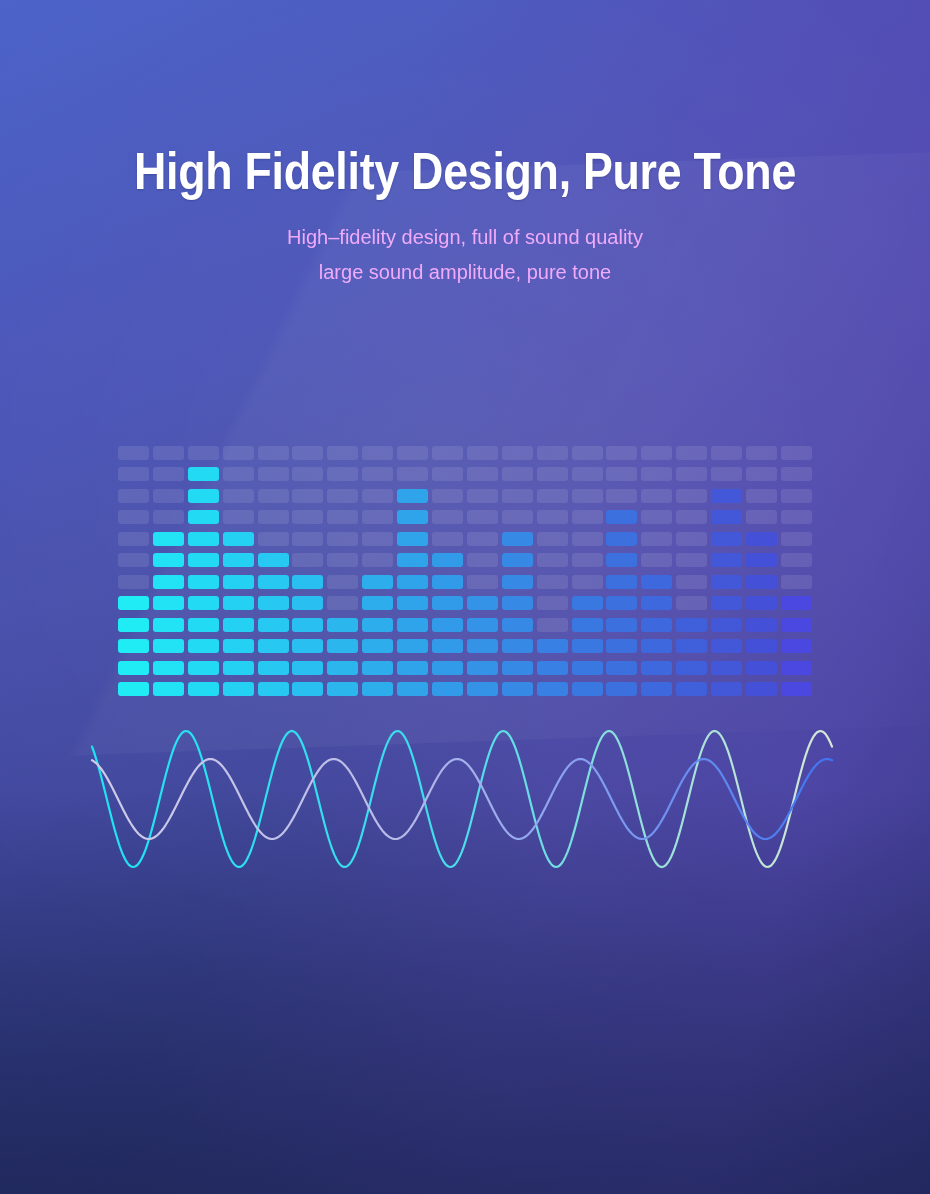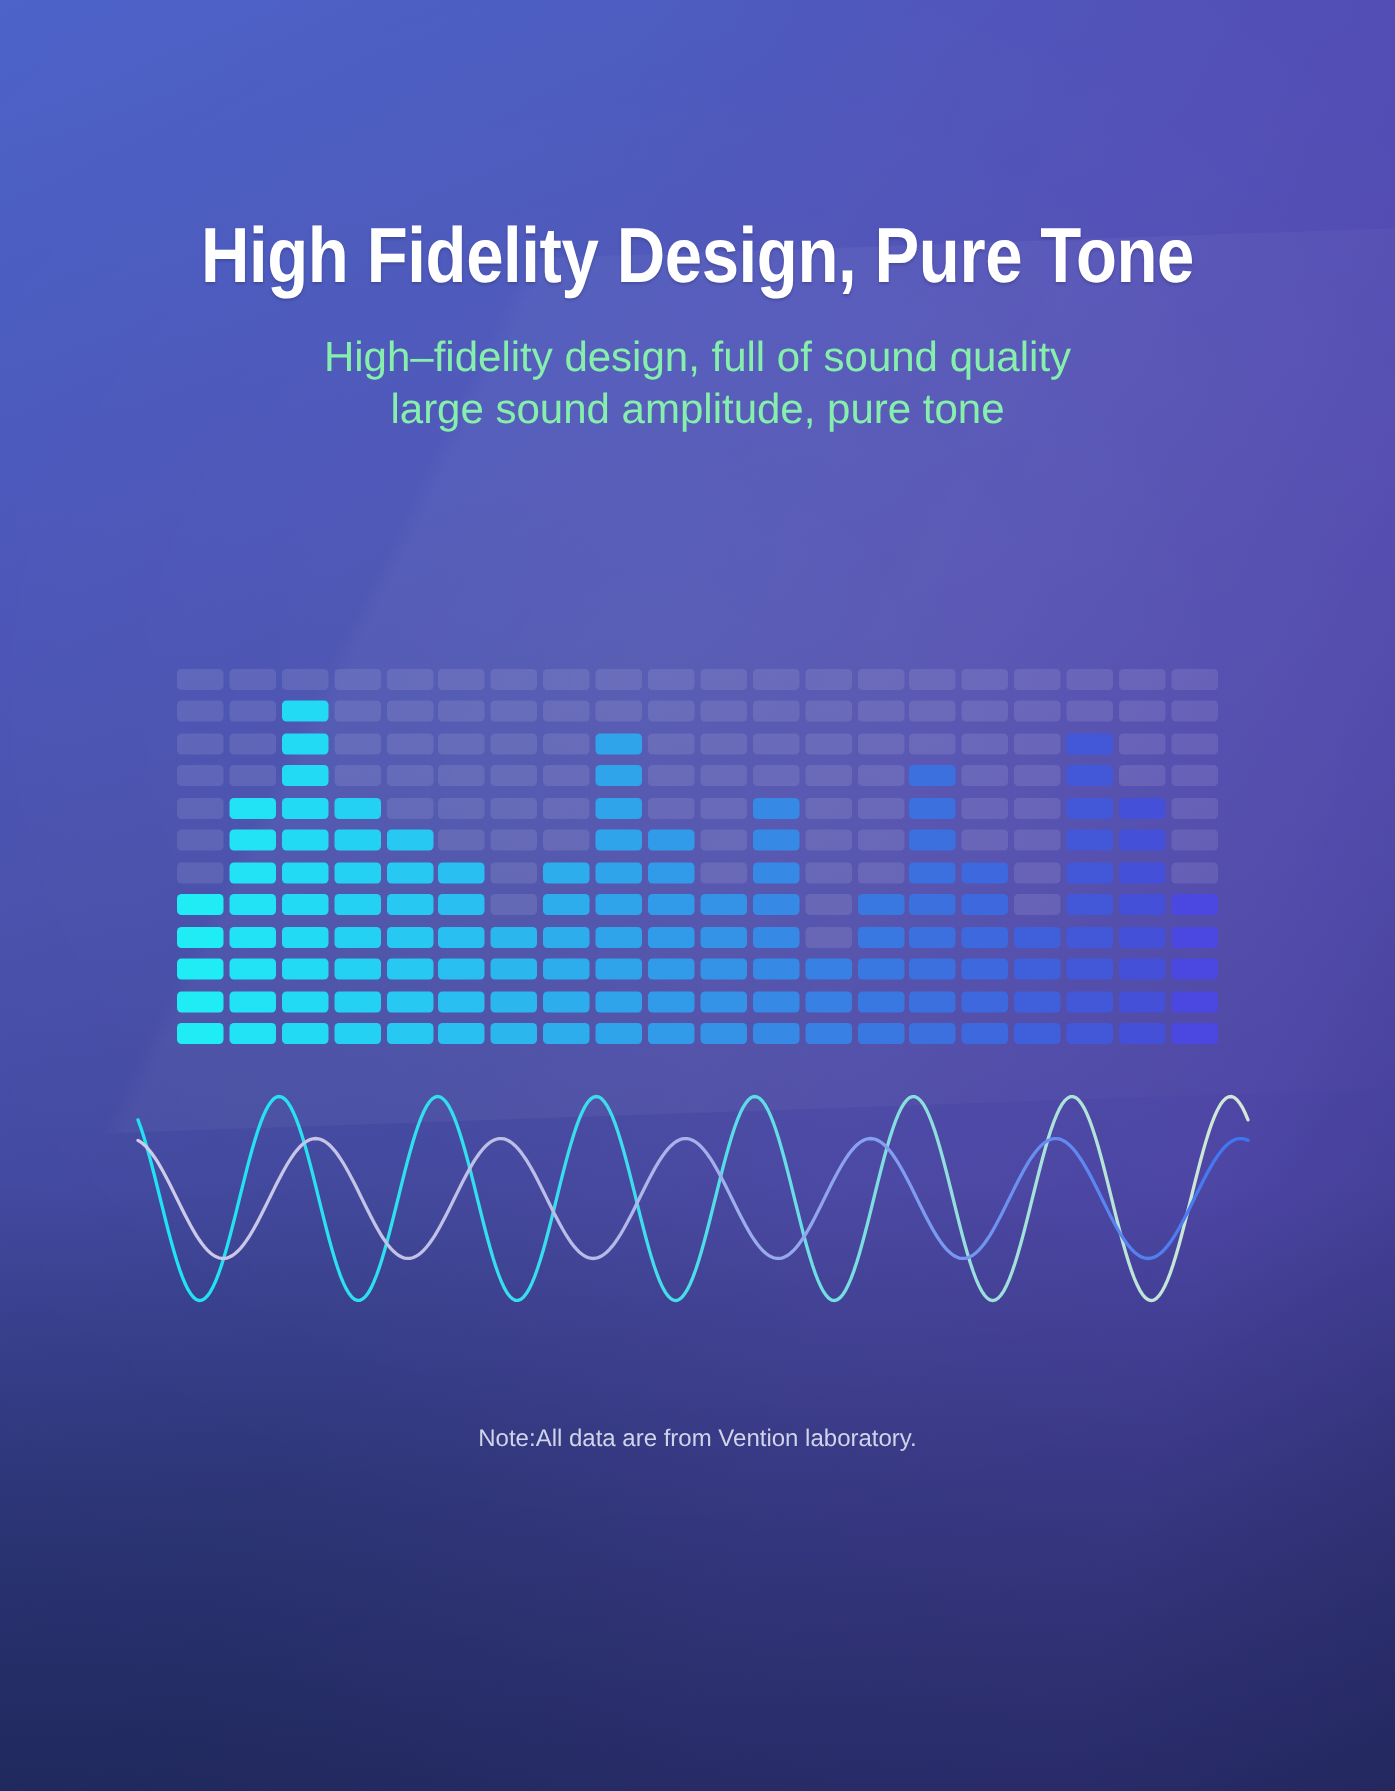--- a/index.html
+++ b/index.html
@@ -88,22 +88,22 @@
     line-height: 58px;
     font-weight: bold;
     letter-spacing: -0.3px;
     font-family: "Liberation Sans Narrow", "Liberation Sans", sans-serif;
     transform: scaleX(0.86);
     transform-origin: center;
     text-shadow: 0 1px 2px rgba(20,26,70,0.25);
   }
   .subtitle {
     margin: 20px 0 0 0;
-    color: #86efac;
-    font-size: 28px;
+    color: #f0abfc;
+    font-size: 20px;
     line-height: 35px;
     font-weight: normal;
   }
   .subtitle span { display: block; }
 
   
   .eq {
     position: absolute;
     left: 118px;
     top: 438px;
@@ -476,15 +476,14 @@
           <stop offset="60%" stop-color="#3aa7ef"></stop>
           <stop offset="100%" stop-color="#4a7ae8"></stop>
         </linearGradient>
       </defs>
       <path id="waveBig" fill="none" stroke="url(#gradBig)" stroke-width="2.2" stroke-linecap="round" d="M12.00 48.61L13.85 53.68L15.70 59.32L17.55 65.47L19.40 72.05L21.25 78.97L23.10 86.17L24.95 93.54L26.80 101.00L28.65 108.46L30.50 115.83L32.35 123.03L34.20 129.95L36.05 136.53L37.90 142.68L39.75 148.32L41.60 153.39L43.45 157.83L45.30 161.59L47.15 164.61L49.00 166.86L50.85 168.32L52.70 168.97L54.55 168.79L56.40 167.80L58.25 165.99L60.10 163.41L61.95 160.07L63.80 156.01L65.65 151.29L67.50 145.97L69.35 140.10L71.20 133.76L73.05 127.02L74.90 119.97L76.75 112.69L78.60 105.27L80.45 97.80L82.30 90.36L84.15 83.06L86.00 75.97L87.85 69.18L89.70 62.78L91.55 56.84L93.40 51.43L95.25 46.62L97.10 42.47L98.95 39.02L100.80 36.33L102.65 34.41L104.50 33.30L106.35 33.01L108.20 33.54L110.05 34.88L111.90 37.02L113.75 39.93L115.60 43.59L117.45 47.93L119.30 52.92L121.15 58.48L123.00 64.56L124.85 71.08L126.70 77.97L128.55 85.13L130.40 92.48L132.25 99.93L134.10 107.40L135.95 114.79L137.80 122.01L139.65 128.98L141.50 135.61L143.35 141.83L145.20 147.55L147.05 152.71L148.90 157.24L150.75 161.10L152.60 164.22L154.45 166.59L156.30 168.16L158.15 168.92L160.00 168.87L161.85 167.99L163.70 166.30L165.55 163.82L167.40 160.59L169.25 156.63L171.10 152.01L172.95 146.76L174.80 140.97L176.65 134.69L178.50 128.01L180.35 120.99L182.20 113.74L184.05 106.34L185.90 98.86L187.75 91.42L189.60 84.09L191.45 76.96L193.30 70.13L195.15 63.67L197.00 57.66L198.85 52.17L200.70 47.27L202.55 43.02L204.40 39.47L206.25 36.67L208.10 34.64L209.95 33.41L211.80 33.00L213.65 33.41L215.50 34.64L217.35 36.67L219.20 39.47L221.05 43.02L222.90 47.27L224.75 52.17L226.60 57.66L228.45 63.67L230.30 70.13L232.15 76.96L234.00 84.09L235.85 91.42L237.70 98.86L239.55 106.34L241.40 113.74L243.25 120.99L245.10 128.01L246.95 134.69L248.80 140.97L250.65 146.76L252.50 152.01L254.35 156.63L256.20 160.59L258.05 163.82L259.90 166.30L261.75 167.99L263.60 168.87L265.45 168.92L267.30 168.16L269.15 166.59L271.00 164.22L272.85 161.10L274.70 157.24L276.55 152.71L278.40 147.55L280.25 141.83L282.10 135.61L283.95 128.98L285.80 122.01L287.65 114.79L289.50 107.40L291.35 99.93L293.20 92.48L295.05 85.13L296.90 77.97L298.75 71.08L300.60 64.56L302.45 58.48L304.30 52.92L306.15 47.93L308.00 43.59L309.85 39.93L311.70 37.02L313.55 34.88L315.40 33.54L317.25 33.01L319.10 33.30L320.95 34.41L322.80 36.33L324.65 39.02L326.50 42.47L328.35 46.62L330.20 51.43L332.05 56.84L333.90 62.78L335.75 69.18L337.60 75.97L339.45 83.06L341.30 90.36L343.15 97.80L345.00 105.27L346.85 112.69L348.70 119.97L350.55 127.02L352.40 133.76L354.25 140.10L356.10 145.97L357.95 151.29L359.80 156.01L361.65 160.07L363.50 163.41L365.35 165.99L367.20 167.80L369.05 168.79L370.90 168.97L372.75 168.32L374.60 166.86L376.45 164.61L378.30 161.59L380.15 157.83L382.00 153.39L383.85 148.32L385.70 142.68L387.55 136.53L389.40 129.95L391.25 123.03L393.10 115.83L394.95 108.46L396.80 101.00L398.65 93.54L400.50 86.17L402.35 78.97L404.20 72.05L406.05 65.47L407.90 59.32L409.75 53.68L411.60 48.61L413.45 44.17L415.30 40.41L417.15 37.39L419.00 35.14L420.85 33.68L422.70 33.03L424.55 33.21L426.40 34.20L428.25 36.01L430.10 38.59L431.95 41.93L433.80 45.99L435.65 50.71L437.50 56.03L439.35 61.90L441.20 68.24L443.05 74.98L444.90 82.03L446.75 89.31L448.60 96.73L450.45 104.20L452.30 111.64L454.15 118.94L456.00 126.03L457.85 132.82L459.70 139.22L461.55 145.16L463.40 150.57L465.25 155.38L467.10 159.53L468.95 162.98L470.80 165.67L472.65 167.59L474.50 168.70L476.35 168.99L478.20 168.46L480.05 167.12L481.90 164.98L483.75 162.07L485.60 158.41L487.45 154.07L489.30 149.08L491.15 143.52L493.00 137.44L494.85 130.92L496.70 124.03L498.55 116.87L500.40 109.52L502.25 102.07L504.10 94.60L505.95 87.21L507.80 79.99L509.65 73.02L511.50 66.39L513.35 60.17L515.20 54.45L517.05 49.29L518.90 44.76L520.75 40.90L522.60 37.78L524.45 35.41L526.30 33.84L528.15 33.08L530.00 33.13L531.85 34.01L533.70 35.70L535.55 38.18L537.40 41.41L539.25 45.37L541.10 49.99L542.95 55.24L544.80 61.03L546.65 67.31L548.50 73.99L550.35 81.01L552.20 88.26L554.05 95.66L555.90 103.14L557.75 110.58L559.60 117.91L561.45 125.04L563.30 131.87L565.15 138.33L567.00 144.34L568.85 149.83L570.70 154.73L572.55 158.98L574.40 162.53L576.25 165.33L578.10 167.36L579.95 168.59L581.80 169.00L583.65 168.59L585.50 167.36L587.35 165.33L589.20 162.53L591.05 158.98L592.90 154.73L594.75 149.83L596.60 144.34L598.45 138.33L600.30 131.87L602.15 125.04L604.00 117.91L605.85 110.58L607.70 103.14L609.55 95.66L611.40 88.26L613.25 81.01L615.10 73.99L616.95 67.31L618.80 61.03L620.65 55.24L622.50 49.99L624.35 45.37L626.20 41.41L628.05 38.18L629.90 35.70L631.75 34.01L633.60 33.13L635.45 33.08L637.30 33.84L639.15 35.41L641.00 37.78L642.85 40.90L644.70 44.76L646.55 49.29L648.40 54.45L650.25 60.17L652.10 66.39L653.95 73.02L655.80 79.99L657.65 87.21L659.50 94.60L661.35 102.07L663.20 109.52L665.05 116.87L666.90 124.03L668.75 130.92L670.60 137.44L672.45 143.52L674.30 149.08L676.15 154.07L678.00 158.41L679.85 162.07L681.70 164.98L683.55 167.12L685.40 168.46L687.25 168.99L689.10 168.70L690.95 167.59L692.80 165.67L694.65 162.98L696.50 159.53L698.35 155.38L700.20 150.57L702.05 145.16L703.90 139.22L705.75 132.82L707.60 126.03L709.45 118.94L711.30 111.64L713.15 104.20L715.00 96.73L716.85 89.31L718.70 82.03L720.55 74.98L722.40 68.24L724.25 61.90L726.10 56.03L727.95 50.71L729.80 45.99L731.65 41.93L733.50 38.59L735.35 36.01L737.20 34.20L739.05 33.21L740.90 33.03L742.75 33.68L744.60 35.14L746.45 37.39L748.30 40.41L750.15 44.17L752.00 48.61"></path>
       <path id="waveSmall" fill="none" stroke="url(#gradSmall)" stroke-width="2.2" stroke-linecap="round" d="M12.00 62.26L13.85 63.36L15.70 64.81L17.55 66.57L19.40 68.64L21.25 71.00L23.10 73.62L24.95 76.48L26.80 79.57L28.65 82.84L30.50 86.28L32.35 89.84L34.20 93.50L36.05 97.24L37.90 101.00L39.75 104.76L41.60 108.50L43.45 112.16L45.30 115.72L47.15 119.16L49.00 122.43L50.85 125.52L52.70 128.38L54.55 131.00L56.40 133.36L58.25 135.43L60.10 137.19L61.95 138.64L63.80 139.74L65.65 140.51L67.50 140.92L69.35 140.98L71.20 140.68L73.05 140.04L74.90 139.04L76.75 137.71L78.60 136.05L80.45 134.08L82.30 131.82L84.15 129.28L86.00 126.50L87.85 123.48L89.70 120.27L91.55 116.89L93.40 113.36L95.25 109.73L97.10 106.01L98.95 102.26L100.80 98.49L102.65 94.74L104.50 91.05L106.35 87.45L108.20 83.97L110.05 80.64L111.90 77.49L113.75 74.55L115.60 71.84L117.45 69.39L119.30 67.23L121.15 65.36L123.00 63.81L124.85 62.59L126.70 61.71L128.55 61.18L130.40 61.00L132.25 61.18L134.10 61.71L135.95 62.59L137.80 63.81L139.65 65.36L141.50 67.23L143.35 69.39L145.20 71.84L147.05 74.55L148.90 77.49L150.75 80.64L152.60 83.97L154.45 87.45L156.30 91.05L158.15 94.74L160.00 98.49L161.85 102.26L163.70 106.01L165.55 109.73L167.40 113.36L169.25 116.89L171.10 120.27L172.95 123.48L174.80 126.50L176.65 129.28L178.50 131.82L180.35 134.08L182.20 136.05L184.05 137.71L185.90 139.04L187.75 140.04L189.60 140.68L191.45 140.98L193.30 140.92L195.15 140.51L197.00 139.74L198.85 138.64L200.70 137.19L202.55 135.43L204.40 133.36L206.25 131.00L208.10 128.38L209.95 125.52L211.80 122.43L213.65 119.16L215.50 115.72L217.35 112.16L219.20 108.50L221.05 104.76L222.90 101.00L224.75 97.24L226.60 93.50L228.45 89.84L230.30 86.28L232.15 82.84L234.00 79.57L235.85 76.48L237.70 73.62L239.55 71.00L241.40 68.64L243.25 66.57L245.10 64.81L246.95 63.36L248.80 62.26L250.65 61.49L252.50 61.08L254.35 61.02L256.20 61.32L258.05 61.96L259.90 62.96L261.75 64.29L263.60 65.95L265.45 67.92L267.30 70.18L269.15 72.72L271.00 75.50L272.85 78.52L274.70 81.73L276.55 85.11L278.40 88.64L280.25 92.27L282.10 95.99L283.95 99.74L285.80 103.51L287.65 107.26L289.50 110.95L291.35 114.55L293.20 118.03L295.05 121.36L296.90 124.51L298.75 127.45L300.60 130.16L302.45 132.61L304.30 134.77L306.15 136.64L308.00 138.19L309.85 139.41L311.70 140.29L313.55 140.82L315.40 141.00L317.25 140.82L319.10 140.29L320.95 139.41L322.80 138.19L324.65 136.64L326.50 134.77L328.35 132.61L330.20 130.16L332.05 127.45L333.90 124.51L335.75 121.36L337.60 118.03L339.45 114.55L341.30 110.95L343.15 107.26L345.00 103.51L346.85 99.74L348.70 95.99L350.55 92.27L352.40 88.64L354.25 85.11L356.10 81.73L357.95 78.52L359.80 75.50L361.65 72.72L363.50 70.18L365.35 67.92L367.20 65.95L369.05 64.29L370.90 62.96L372.75 61.96L374.60 61.32L376.45 61.02L378.30 61.08L380.15 61.49L382.00 62.26L383.85 63.36L385.70 64.81L387.55 66.57L389.40 68.64L391.25 71.00L393.10 73.62L394.95 76.48L396.80 79.57L398.65 82.84L400.50 86.28L402.35 89.84L404.20 93.50L406.05 97.24L407.90 101.00L409.75 104.76L411.60 108.50L413.45 112.16L415.30 115.72L417.15 119.16L419.00 122.43L420.85 125.52L422.70 128.38L424.55 131.00L426.40 133.36L428.25 135.43L430.10 137.19L431.95 138.64L433.80 139.74L435.65 140.51L437.50 140.92L439.35 140.98L441.20 140.68L443.05 140.04L444.90 139.04L446.75 137.71L448.60 136.05L450.45 134.08L452.30 131.82L454.15 129.28L456.00 126.50L457.85 123.48L459.70 120.27L461.55 116.89L463.40 113.36L465.25 109.73L467.10 106.01L468.95 102.26L470.80 98.49L472.65 94.74L474.50 91.05L476.35 87.45L478.20 83.97L480.05 80.64L481.90 77.49L483.75 74.55L485.60 71.84L487.45 69.39L489.30 67.23L491.15 65.36L493.00 63.81L494.85 62.59L496.70 61.71L498.55 61.18L500.40 61.00L502.25 61.18L504.10 61.71L505.95 62.59L507.80 63.81L509.65 65.36L511.50 67.23L513.35 69.39L515.20 71.84L517.05 74.55L518.90 77.49L520.75 80.64L522.60 83.97L524.45 87.45L526.30 91.05L528.15 94.74L530.00 98.49L531.85 102.26L533.70 106.01L535.55 109.73L537.40 113.36L539.25 116.89L541.10 120.27L542.95 123.48L544.80 126.50L546.65 129.28L548.50 131.82L550.35 134.08L552.20 136.05L554.05 137.71L555.90 139.04L557.75 140.04L559.60 140.68L561.45 140.98L563.30 140.92L565.15 140.51L567.00 139.74L568.85 138.64L570.70 137.19L572.55 135.43L574.40 133.36L576.25 131.00L578.10 128.38L579.95 125.52L581.80 122.43L583.65 119.16L585.50 115.72L587.35 112.16L589.20 108.50L591.05 104.76L592.90 101.00L594.75 97.24L596.60 93.50L598.45 89.84L600.30 86.28L602.15 82.84L604.00 79.57L605.85 76.48L607.70 73.62L609.55 71.00L611.40 68.64L613.25 66.57L615.10 64.81L616.95 63.36L618.80 62.26L620.65 61.49L622.50 61.08L624.35 61.02L626.20 61.32L628.05 61.96L629.90 62.96L631.75 64.29L633.60 65.95L635.45 67.92L637.30 70.18L639.15 72.72L641.00 75.50L642.85 78.52L644.70 81.73L646.55 85.11L648.40 88.64L650.25 92.27L652.10 95.99L653.95 99.74L655.80 103.51L657.65 107.26L659.50 110.95L661.35 114.55L663.20 118.03L665.05 121.36L666.90 124.51L668.75 127.45L670.60 130.16L672.45 132.61L674.30 134.77L676.15 136.64L678.00 138.19L679.85 139.41L681.70 140.29L683.55 140.82L685.40 141.00L687.25 140.82L689.10 140.29L690.95 139.41L692.80 138.19L694.65 136.64L696.50 134.77L698.35 132.61L700.20 130.16L702.05 127.45L703.90 124.51L705.75 121.36L707.60 118.03L709.45 114.55L711.30 110.95L713.15 107.26L715.00 103.51L716.85 99.74L718.70 95.99L720.55 92.27L722.40 88.64L724.25 85.11L726.10 81.73L727.95 78.52L729.80 75.50L731.65 72.72L733.50 70.18L735.35 67.92L737.20 65.95L739.05 64.29L740.90 62.96L742.75 61.96L744.60 61.32L746.45 61.02L748.30 61.08L750.15 61.49L752.00 62.26"></path>
       <line x1="10" y1="101" x2="760" y2="101" stroke="url(#gradAxis)" stroke-width="3"></line>
     </svg>
   </div>
 
-  <div class="note">Note:All data are from Vention laboratory.</div>
 
 </div>
 
 </body></html>

